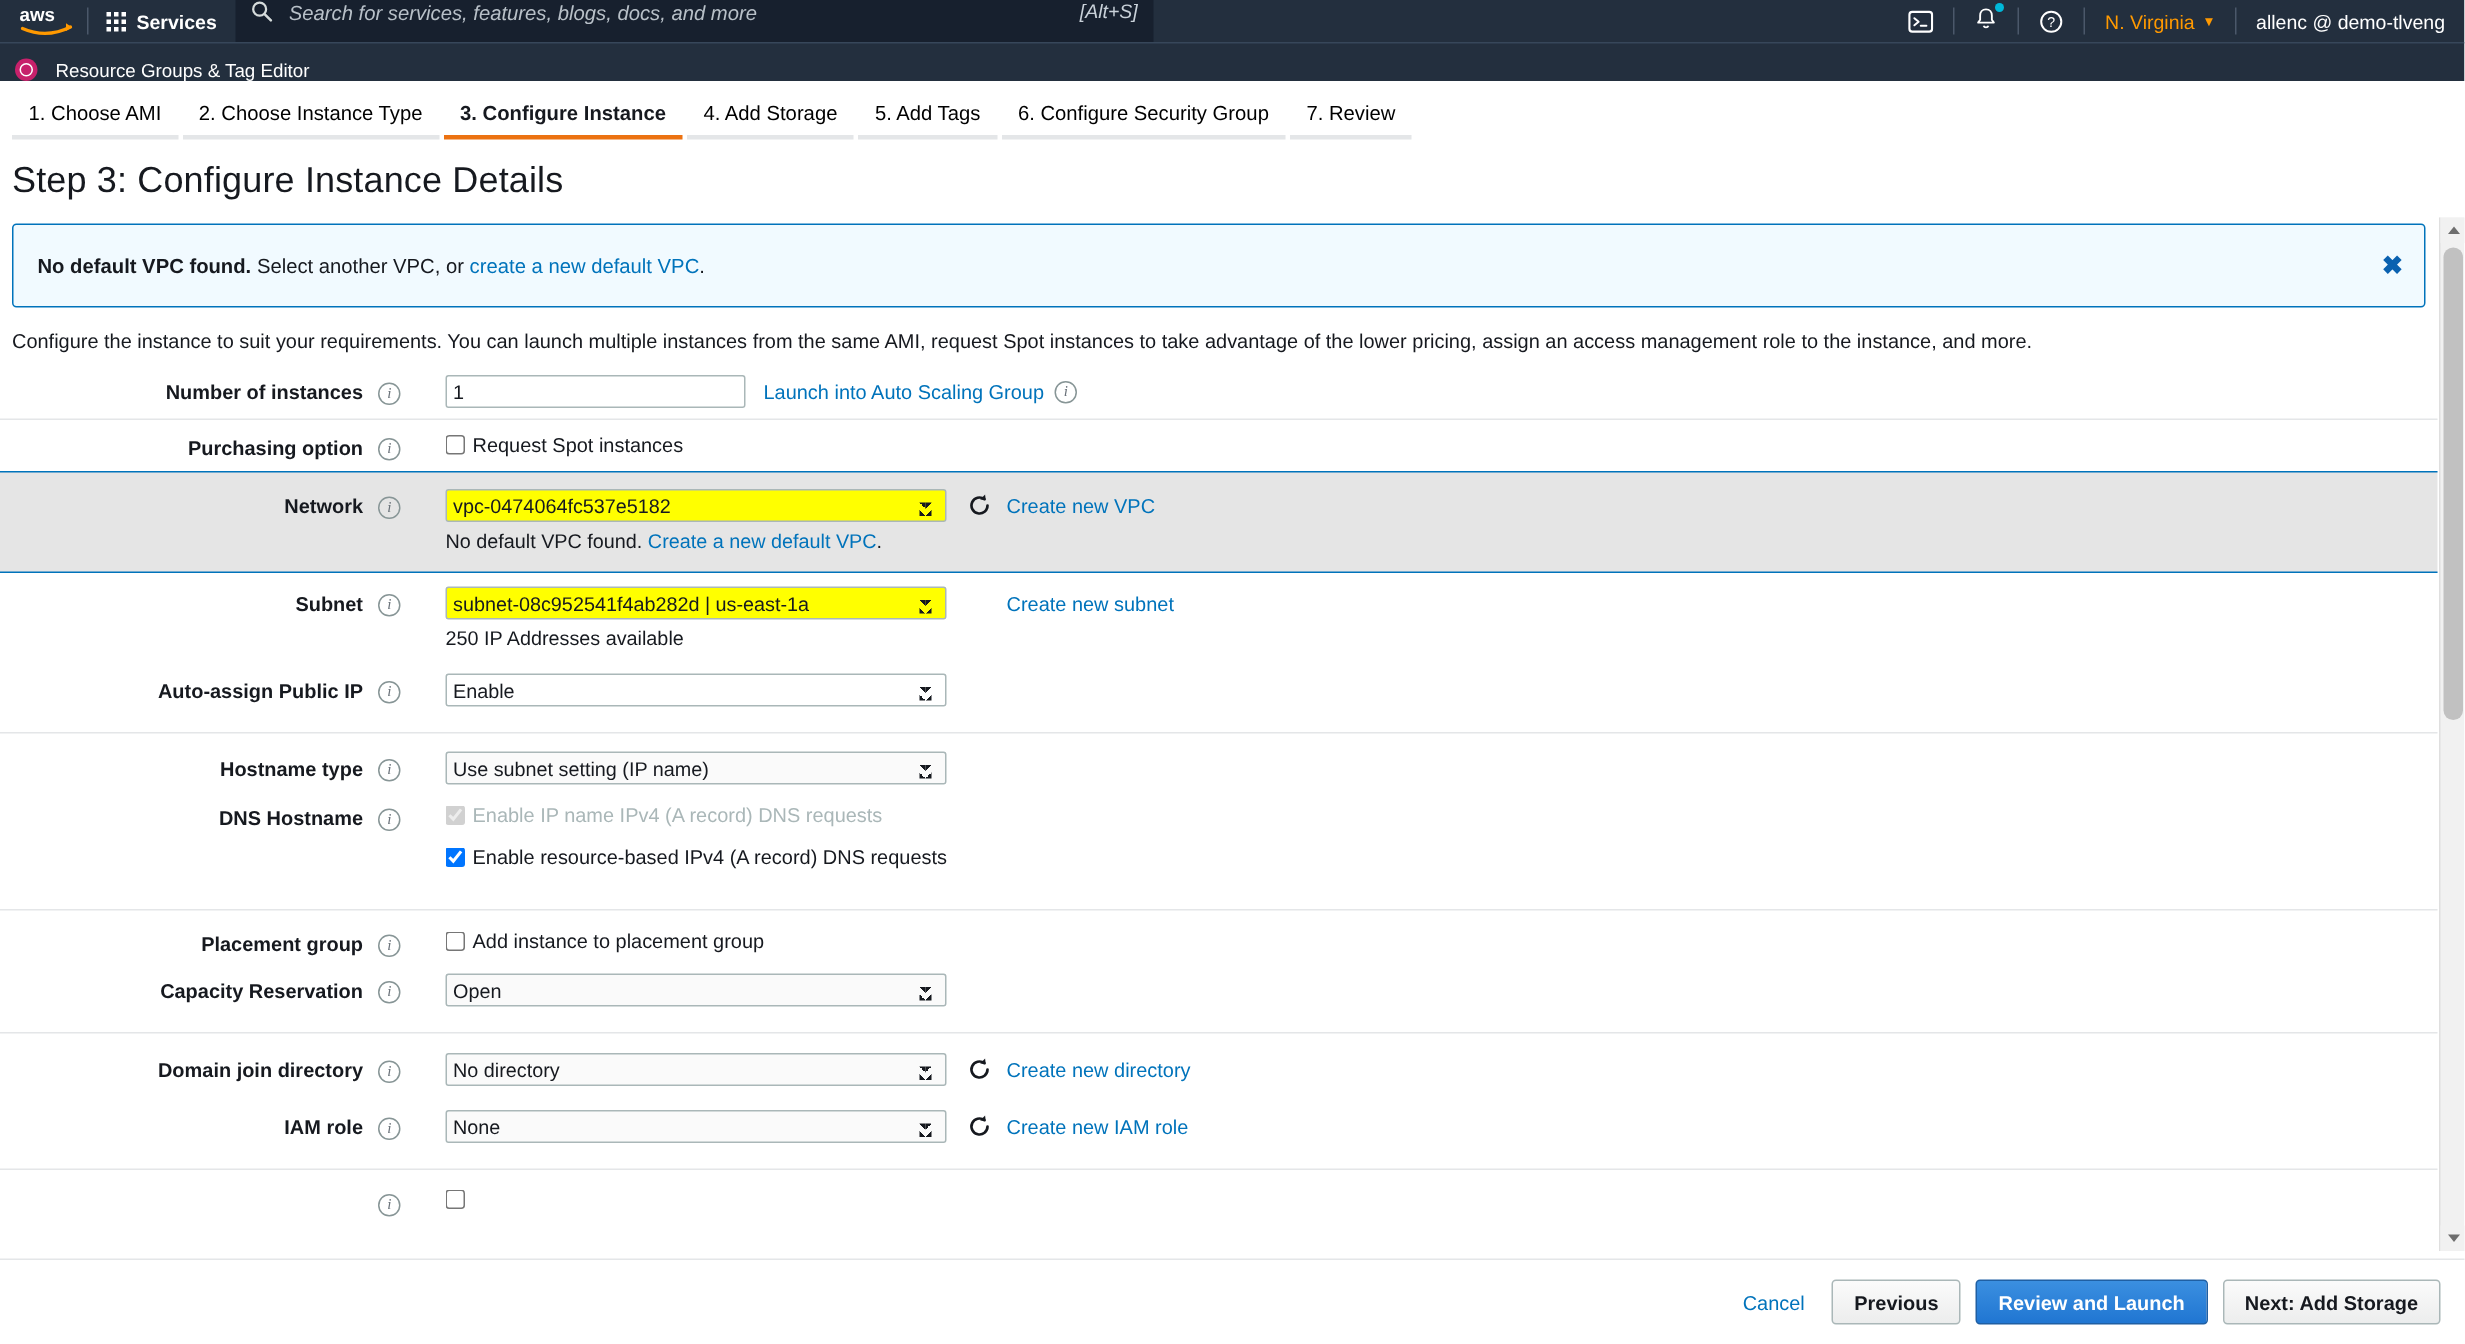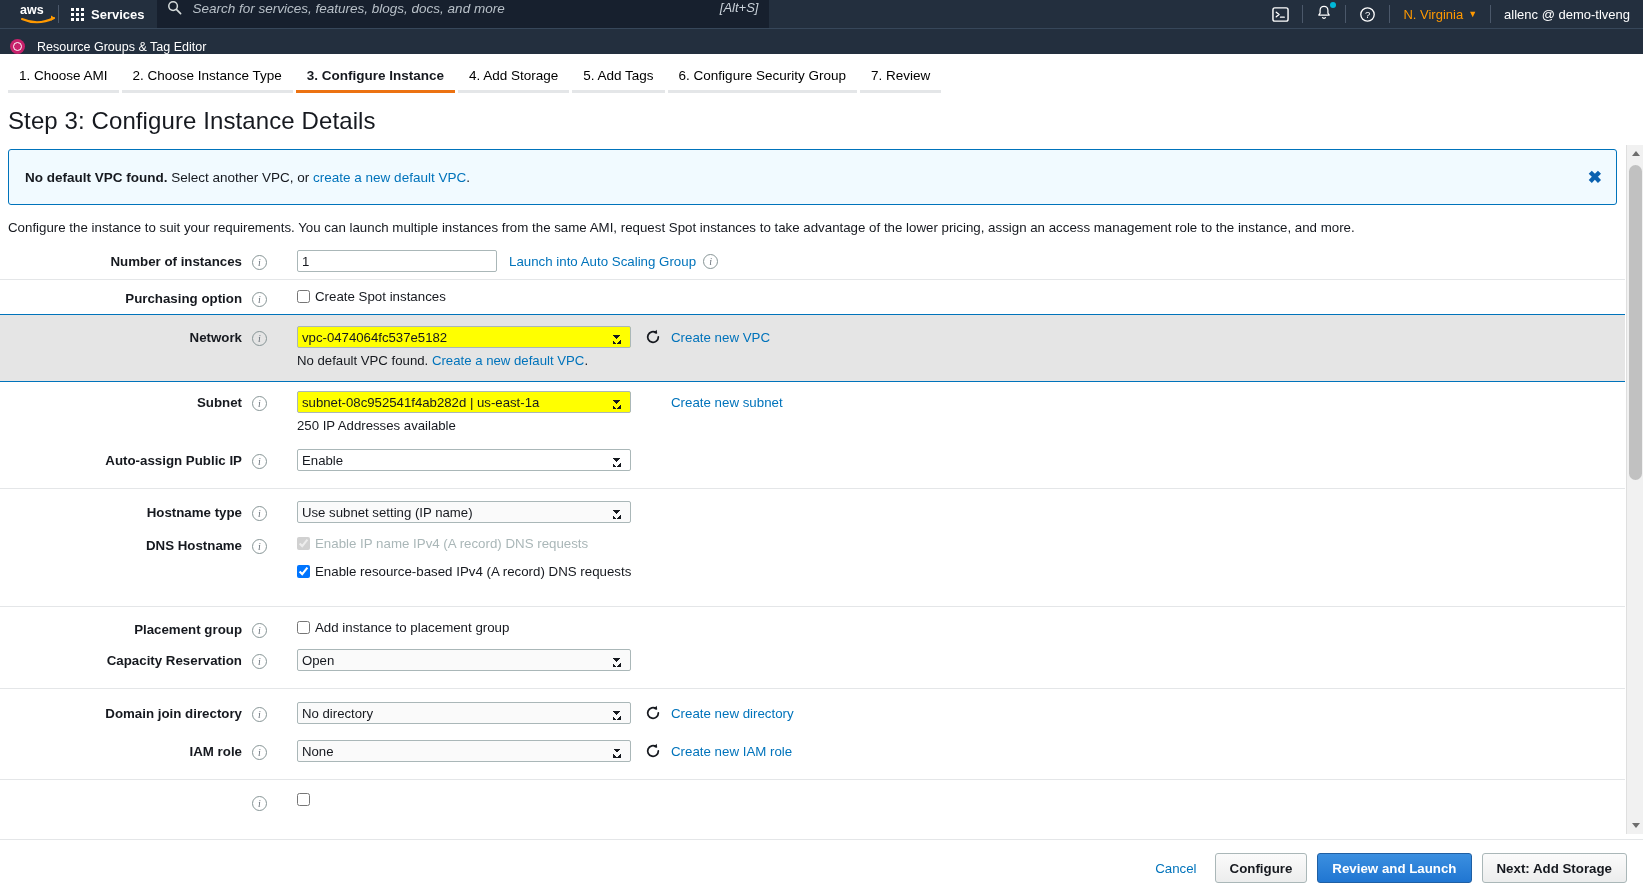--- a/index.html
+++ b/index.html
@@ -16,21 +16,21 @@
   .topnav {
     height: 28px;
     background: #232f3e;
     display: flex;
     align-items: center;
     color: #fff;
     font-size: 13px;
     position: relative;
   }
   .aws-logo {
-    width: 58px; display: flex; align-items: center; justify-content: flex-end;
+    width: 58px; display: flex; align-items: center; justify-content: center;
     padding-left: 6px;
   }
   .aws-logo svg { display: block; }
   .nav-div { width: 1px; height: 18px; background: #4b586a; }
   .services-btn {
     display: flex; align-items: center; gap: 7px;
     padding: 0 12px; height: 28px; cursor: pointer;
     font-weight: bold; font-size: 13px;
   }
   .grid-icon { display: grid; grid-template-columns: repeat(3,3px); gap: 2px; }
@@ -368,21 +368,21 @@
         <span class="info-i" style="margin-left:7px;margin-top:0">i</span>
       </div>
     </div>
 
     <div class="frow sep">
       <div class="lbl">Purchasing option</div>
       <div class="info-i">i</div>
       <div class="fctl">
         <div class="cbrow">
           <input type="checkbox" style="">
-          <label>Create Spot instances</label>
+          <label>Request Spot instances</label>
         </div>
       </div>
     </div>
 
     <div class="frow hl-block" style="padding:11px 0 13px 0">
       <div class="lbl">Network</div>
       <div class="info-i">i</div>
       <div class="fctl">
         <div class="inline">
           <select class="aws hilite">
@@ -527,16 +527,16 @@
       </div>
     <div class="vthumb"></div>
     <div class="vbtn" style="position:absolute;bottom:0">
         <span class="arw dn"></span>
       </div>
   </div>
 </div>
 
 <div class="footer">
   <button class="btn link">Cancel</button>
-  <button class="btn">Configure</button>
+  <button class="btn">Previous</button>
   <button class="btn primary">Review and Launch</button>
   <button class="btn">Next: Add Storage</button>
 </div>
 
 </body></html>

